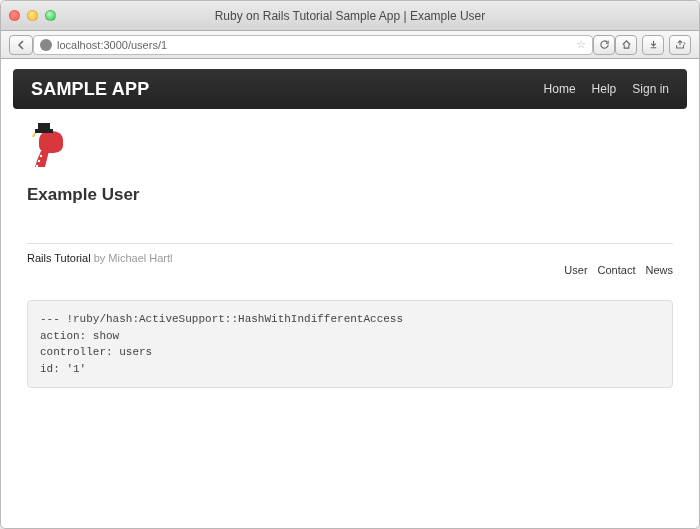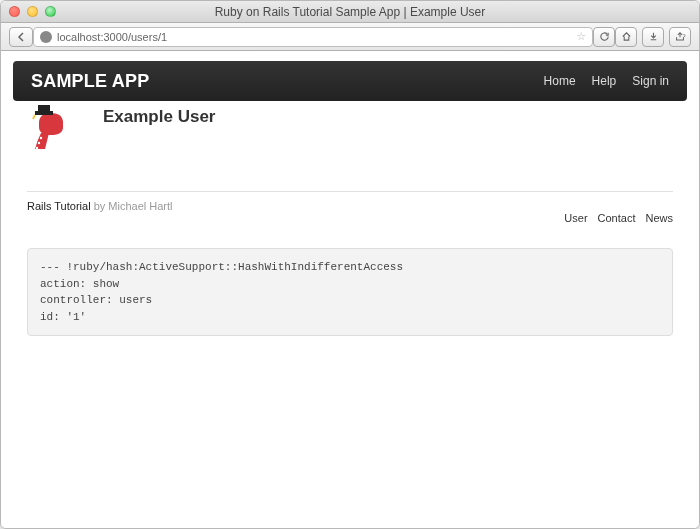--- a/index.html
+++ b/index.html
@@ -1,20 +1,20 @@
 <!DOCTYPE html>
 <html><head>
   <meta charset="utf-8">
   <style>
     * { margin: 0; padding: 0; box-sizing: border-box; }
     body { font-family: "Helvetica Neue", Helvetica, Arial, sans-serif; background: #fff; width: 700px; height: 529px; overflow: hidden; }
     
     
     .window { width: 700px; height: 529px; border-radius: 6px; overflow: hidden; box-shadow: 0 2px 12px rgba(0,0,0,0.3); background: #fff; display:flex; flex-direction:column; border:1px solid #b8b8b8; }
-    .titlebar { height: 22px; background: linear-gradient(#ebebeb, #d5d5d5); display:flex; align-items:center; padding:0 8px; border-bottom:1px solid #b0b0b0; position:relative; }
+    .titlebar { height: 30px; background: linear-gradient(#ebebeb, #d5d5d5); display:flex; align-items:center; padding:0 8px; border-bottom:1px solid #b0b0b0; position:relative; }
     .traffic { display:flex; gap:7px; }
     .dot { width:11px; height:11px; border-radius:50%; border:0.5px solid rgba(0,0,0,0.15); }
     .dot.red { background: radial-gradient(circle at 40% 35%, #ff8a80, #ff5f57); }
     .dot.yellow { background: radial-gradient(circle at 40% 35%, #ffe082, #ffbd2e); }
     .dot.green { background: radial-gradient(circle at 40% 35%, #b9f6ca, #28c940); }
     .wintitle { position:absolute; left:0; right:0; text-align:center; font-size:12px; color:#4a4a4a; pointer-events:none; }
     
     
     .toolbar { height:28px; background: linear-gradient(#f7f7f7, #e6e6e6); border-bottom:1px solid #b0b0b0; display:flex; align-items:center; padding:0 8px; }
     .tb-btn { width:24px; height:20px; background: linear-gradient(#ffffff, #e8e8e8); border:1px solid #aaa; border-radius:4px; display:flex; align-items:center; justify-content:center; font-size:11px; color:#555; }
@@ -24,21 +24,21 @@
     .urlbar .star { margin-left:auto; color:#bbb; font-size:11px; }
     .tb-right { display:flex; gap:5px; }
     
     
     .page { flex:1; background:#fff; overflow:auto; }
     .navbar { background:#222; background:linear-gradient(#333, #222); height:40px; margin: 10px 12px 0 12px; border-radius:4px; display:flex; align-items:center; padding:12px 18px; }
     .brand { color:#fff; font-weight:800; font-size:18px; letter-spacing:0.2px; }
     .navlinks { margin-left:auto; display:flex; gap:16px; }
     .navlinks a { color:#ddd; font-size:12px; text-decoration:none; cursor:pointer; }
     
-    .profile { display:flex; align-items:flex-start; gap:28px; padding: 4px 26px 38px 26px; }
+    .profile { display:flex; align-items:flex-start; gap:12px; padding: 14px 26px 38px 26px; flex-direction: column; }
     .avatar { width:48px; height:48px; position:relative; }
     .avatar svg { width:48px; height:48px; }
     .username { font-size:17px; font-weight:600; color:#333; padding-top:2px; }
     
     .footer-row { border-top:1px solid #e1e1e1; margin: 0 26px; padding:8px 0; display:flex; align-items:baseline; font-size:11px; color:#333;flex-direction:column; }
     .footer-row .tut { color:#222; }
     .footer-row .by { color:#9a9a9a; }
     .footer-links { margin-left:auto; display:flex; gap:10px; }
     .footer-links span { color:#333; cursor:pointer; }
     

